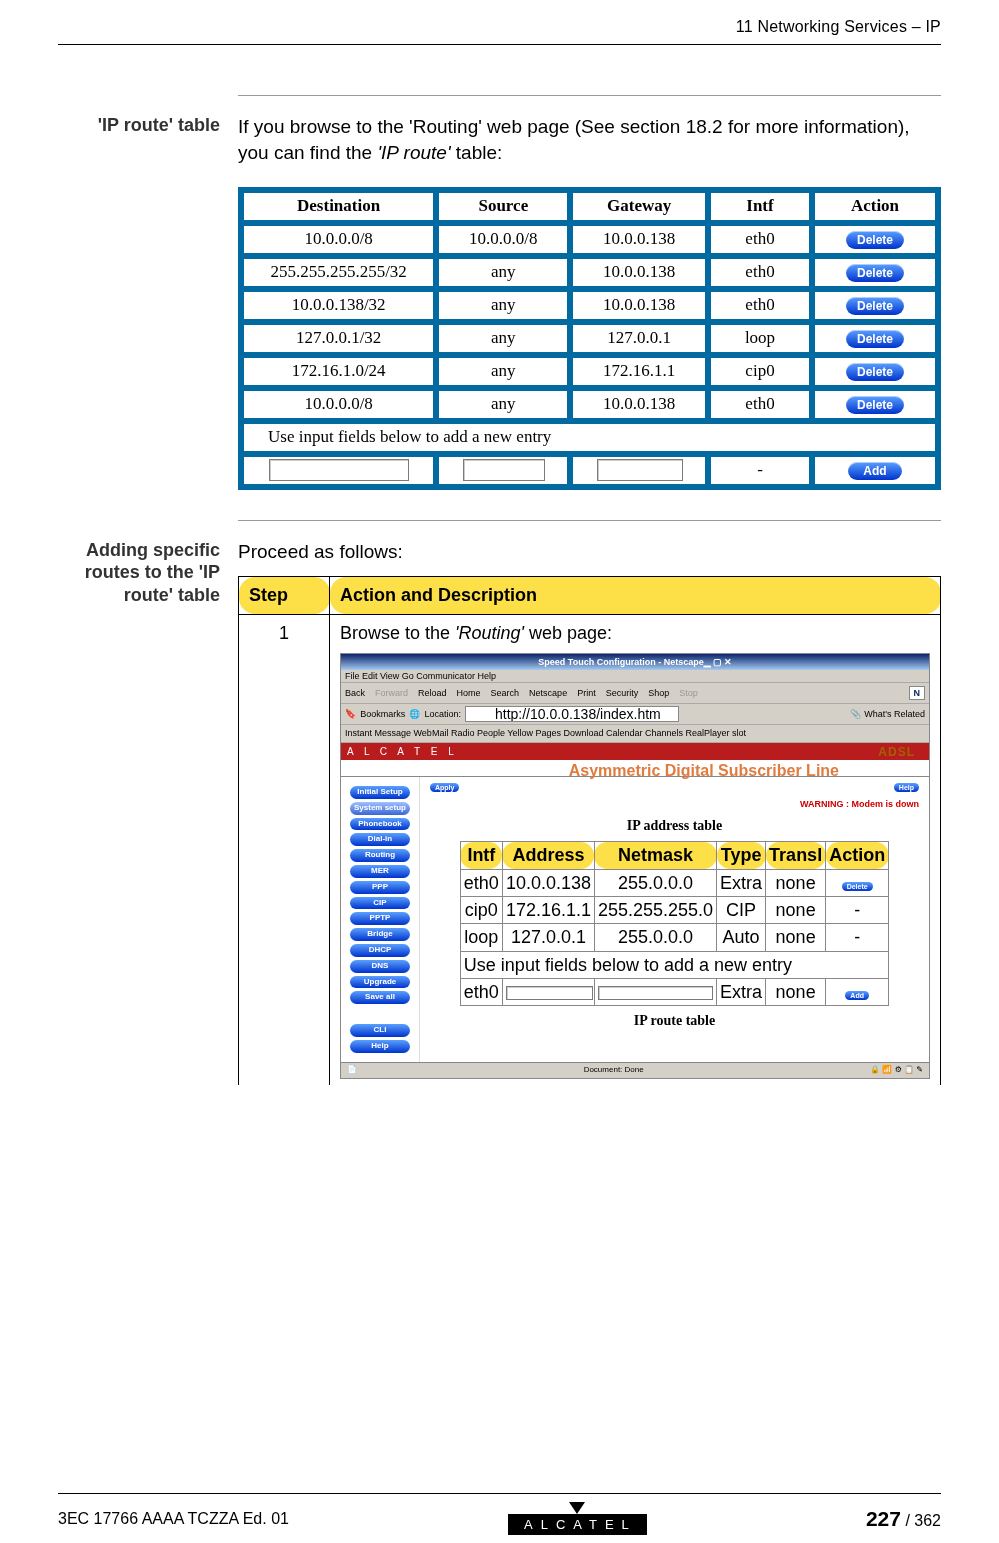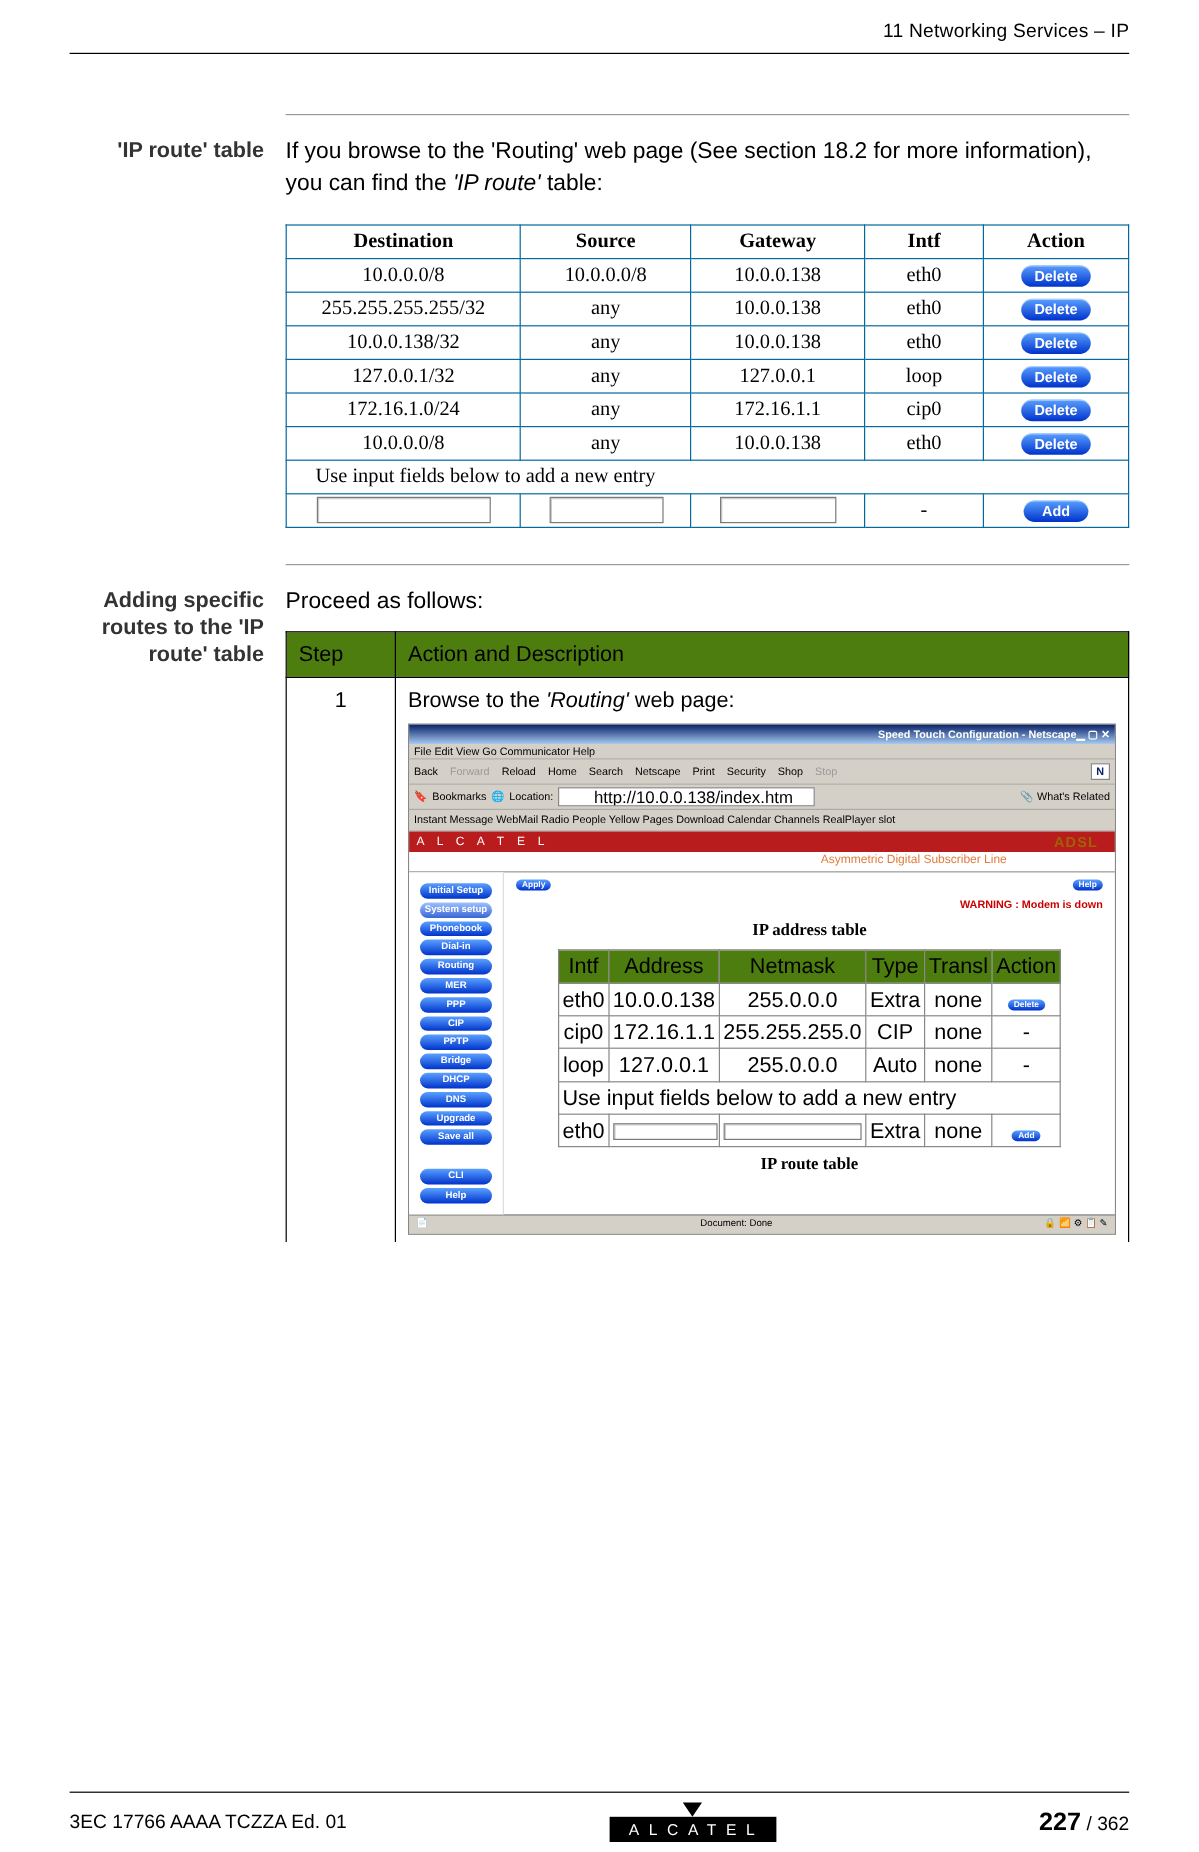--- a/index.html
+++ b/index.html
@@ -61,21 +61,21 @@
   
   .ip-table {
     border-collapse: collapse;
     width: 100%;
     margin-top: 22px;
     font-family: "Times New Roman", serif;
     font-size: 17px;
     background: #fff;
   }
   .ip-table th, .ip-table td {
-    border: 1px solid #0369a1;
+    border: 6px solid #0369a1;
     padding: 2px 24px;
     text-align: center;
     font-weight: normal;
   }
   .ip-table th { font-weight: bold; background:#fff;}
   .pill {
     display: inline-block;
     border-radius: 12px;
     padding: 1px 0;
     width: 58px;
@@ -105,23 +105,24 @@
     width: 100%;
     margin-top: 12px;
   }
   .steps-table th, .steps-table td {
     border: 1px solid #000;
     padding: 6px 10px;
     font-size: 18px;
     vertical-align: top;
   }
   .steps-table th {
-    background: #4d7c0f;
-    font-weight: normal;
+    background: #fde047;
+    font-weight: bold;
     text-align: left;
+    border-radius: 16px;
   }
   .steps-table td.step-no {
     text-align: center;
     width: 70px;
     border-bottom: none;
   }
   .steps-table td.step-desc{
     border-bottom:none;
   }
   
@@ -130,38 +131,38 @@
     margin-top: 8px;
     font-family: Tahoma, sans-serif;
     font-size: 9px;
     background: #d4d0c8;
   }
   .mock .titlebar {
     background: linear-gradient(#0a246a,#a6caf0);
     color: #fff;
     padding: 2px 4px;
     font-weight: bold;
-    display:flex; justify-content:flex-end;
+    display:flex; justify-content:center;
   }
   .mock .menubar { background:#d4d0c8; padding:0 4px; border-bottom:1px solid #aaa;}
   .mock .toolbar { background:#d4d0c8; padding:3px 4px; border-bottom:1px solid #aaa; display:flex; gap:10px; align-items:center;}
   .mock .locbar {background:#d4d0c8;padding:2px 4px;border-bottom:1px solid #aaa;display:flex;align-items:center;gap:4px;}
   .mock .locbar input{flex:0 0 180px;height:12px;font-size:14px;border:1px solid #888;background:#fff;padding-left:29px;}
   .mock .toolbar2{background:#d4d0c8;padding:2px 4px;border-bottom:1px solid #aaa;}
   .mock .body { display:flex; background:#fff; border-top:1px solid #888;}
   .mock .sidebar{ width:72px; background:#fff; padding:6px 3px; border-right:1px solid #ddd;}
   .side-btn{
     display:block;width:60px;text-align:center;border-radius:10px;color:#fff;font-size:8px;font-weight:bold;
     padding:1px 0;margin:3px auto;background:linear-gradient(#5aa0ff,#0033cc);
   }
   .side-btn.sel{background:linear-gradient(#9ec1ff,#3a66d6);}
   .mock .main{ flex:1; padding:6px 10px; position:relative;}
   .brand{ background:#b91c1c;color:#fff;text-align:left;padding:2px 6px;font-size:10px;letter-spacing:4px;}
   .adsl{ float:right;color:#a16207;font-size:12px;font-weight:bold;letter-spacing:1px;margin-top:-16px;margin-right:8px;}
-  .adsltxt{color:#e07c3f;font-size:10px;}
+  .adsltxt{color:#e07c3f;font-size:16px;font-weight:bold;}
   .warn{color:#c00;text-align:right;font-weight:bold;margin:6px 0;}
   .iptitle{font-family:'Times New Roman',serif;font-size:14px;font-weight:bold;text-align:center;margin:6px 0;}
   .mini-tbl{border-collapse:collapse;margin:2px auto;font-size:8px;width:82%;}
   .mini-tbl th,.mini-tbl td{border:1px solid #888;padding:1px 3px;text-align:center;}
   .mini-tbl .left{text-align:left;}
   .mini-pill{display:inline-block;border-radius:8px;padding:0 5px;color:#fff;font-size:7px;font-weight:bold;background:linear-gradient(#5aa0ff,#0033cc);}
   .mock .status{background:#d4d0c8;border-top:1px solid #888;padding:2px 6px;font-size:8px;display:flex;justify-content:space-between;}
   
   .footer {
     position: absolute;

